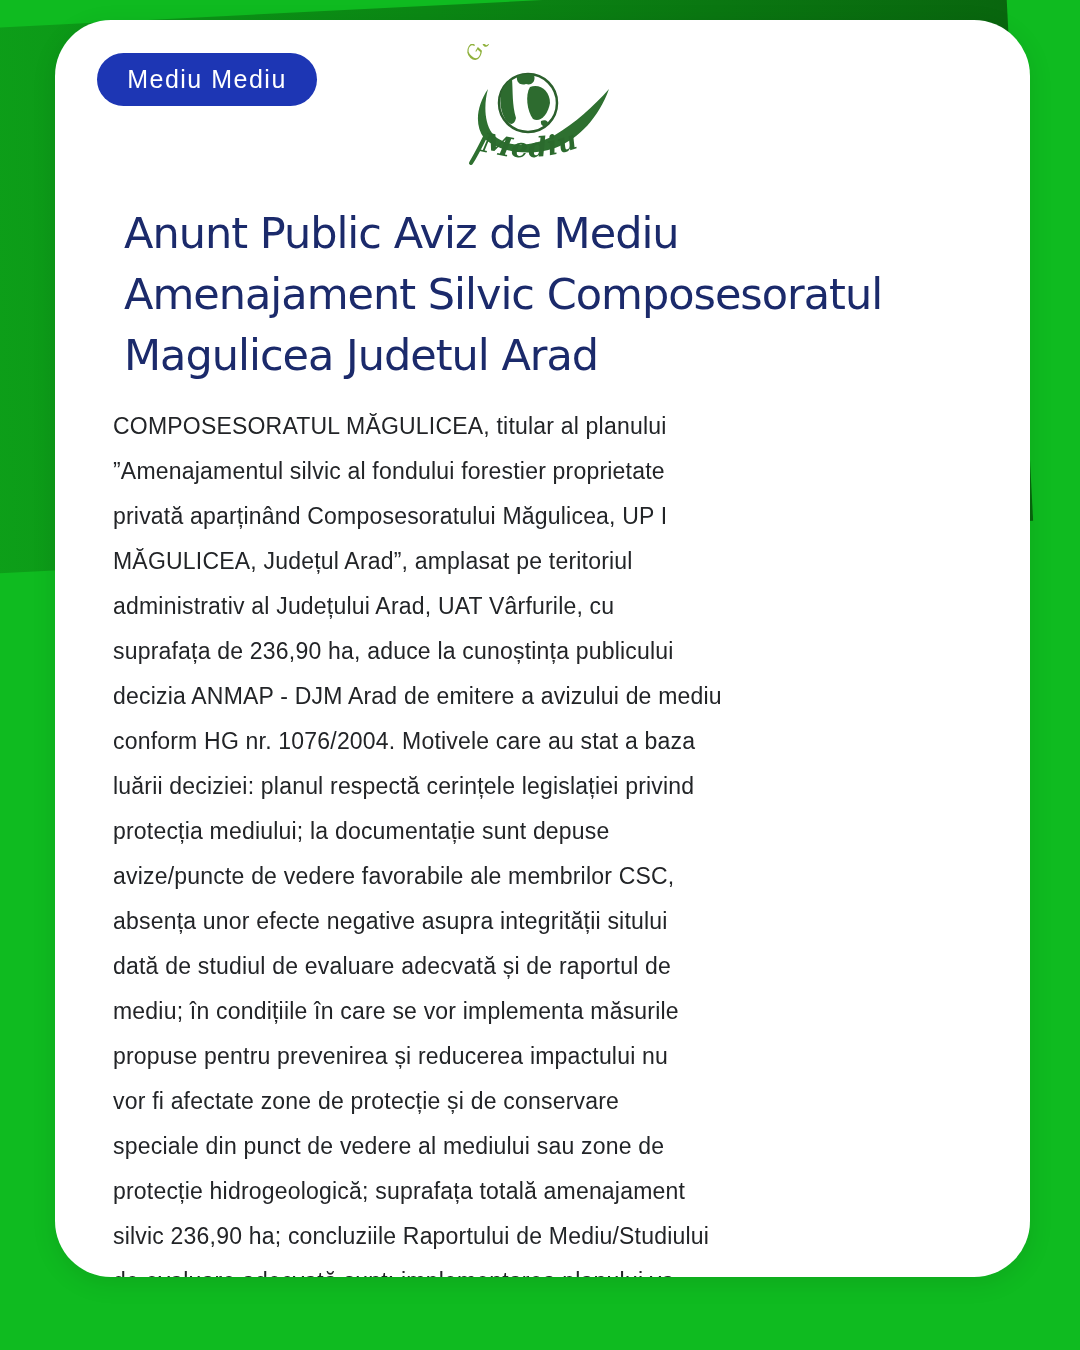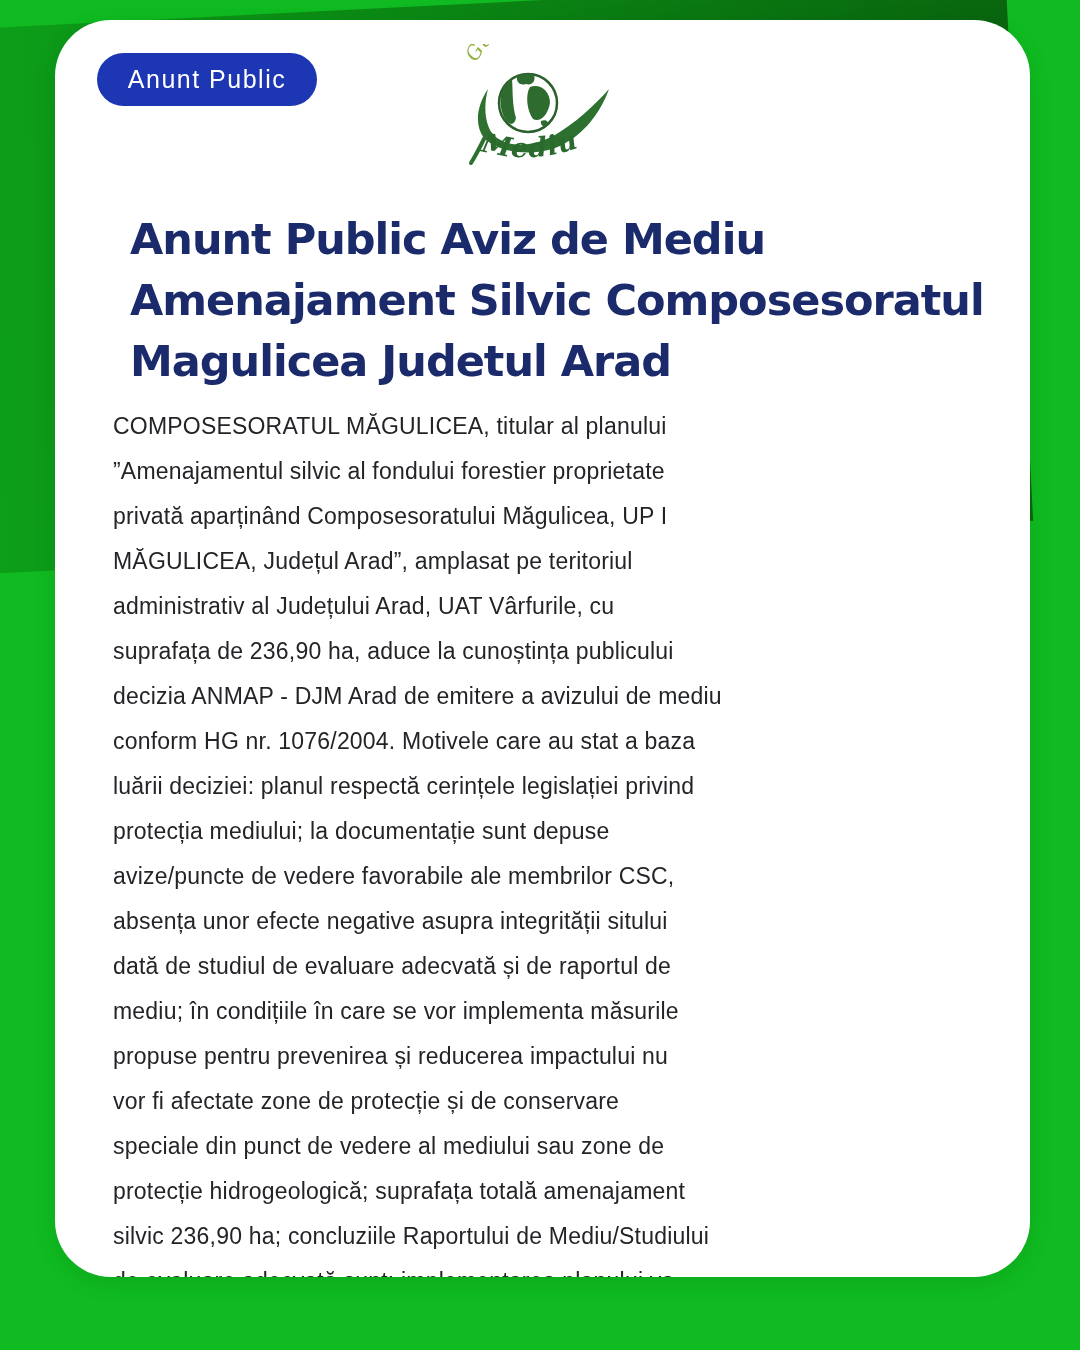--- a/index.html
+++ b/index.html
@@ -23,23 +23,23 @@
     border-radius:28px;background:#1d36b4;
     display:flex;align-items:center;justify-content:center;
   }
   .badge span{
     color:#ffffff;font-size:25px;letter-spacing:1.5px;font-weight:400;
   }
   .logo{
     position:absolute;left:412px;top:24px;width:150px;height:132px;
   }
   .headline{
-    position:absolute;left:58px;top:172px;margin:17px;
+    position:absolute;left:58px;top:172px;margin:11px;
     font-family:"DejaVu Sans","Liberation Sans",sans-serif;
-    font-weight:bold;font-size:43px;line-height:61px;letter-spacing:-1px;
+    font-weight:normal;font-size:43px;line-height:61px;letter-spacing:-1px;
     color:#1b2a6b;white-space:pre;
   }
   .body-text{
     position:absolute;left:58px;top:384px;
     font-size:23px;line-height:45px;letter-spacing:0.2px;
     color:#222427;white-space:pre;
   }
   .logo-arc-top{
     font-family:"DejaVu Serif","Liberation Serif",serif;
     font-style:italic;font-size:20px;letter-spacing:1px;
@@ -52,21 +52,21 @@
 </head>
 <body>
 
 <div class="stage">
 
   <div class="bg-band"></div>
 
   <div class="card">
 
     <div class="badge">
-      <span>Anunt Public</span>
+      <span>Mediu Mediu</span>
     </div>
 
     <svg class="logo" viewBox="0 0 150 130">
       <defs>
         <path id="arcTop" d="M 5,42 A 56,56 0 0 1 114,22" fill="none"></path>
         <path id="arcBottom" d="M 4,102 A 150,150 0 0 0 122,98" fill="none"></path>
         <clipPath id="globeClip">
             <circle cx="61" cy="58" r="29"></circle>
           </clipPath>
       </defs>

